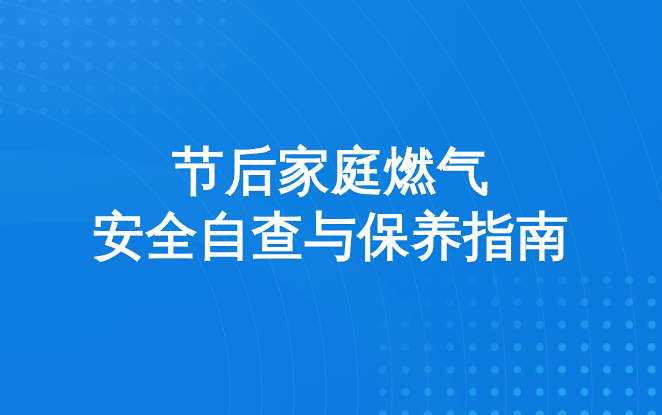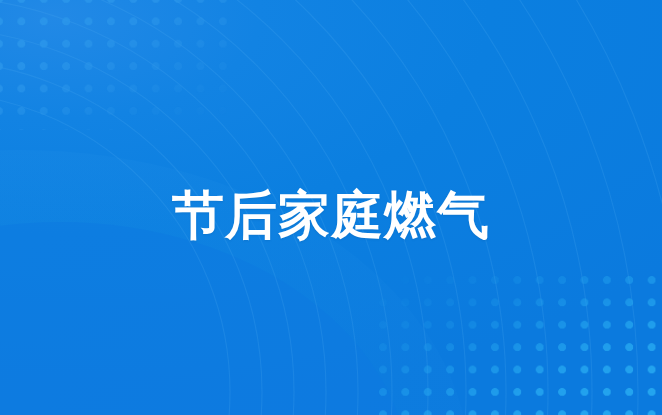--- a/index.html
+++ b/index.html
@@ -99,21 +99,20 @@
     top: 139px;
     text-align: center;
     color: #ffffff;
     font-family: "Liberation Sans", "DejaVu Sans", sans-serif;
     font-weight: 700;
     font-size: 52px;
     line-height: 65px;
     letter-spacing: 1px;
     white-space: nowrap;
     text-shadow: 0 1px 2px rgba(5,70,140,.18);
-    margin-top: 44px;
   }
   .headline .line { display: block; }
 </style>
 </head>
 <body>
 
 <div id="banner">
 
   <div class="bg-base"></div>
 
@@ -138,15 +137,16 @@
         <circle cx="-70" cy="392" r="756"></circle>
       </g>
     </svg>
   </div>
 
   <div class="dots dots-tl"></div>
   <div class="dots dots-br"></div>
 
   <div class="headline">
     <span class="line">节后家庭燃气</span>
+    <span class="line">安全自查与保养指南</span>
   </div>
 
 </div>
 
 </body></html>

